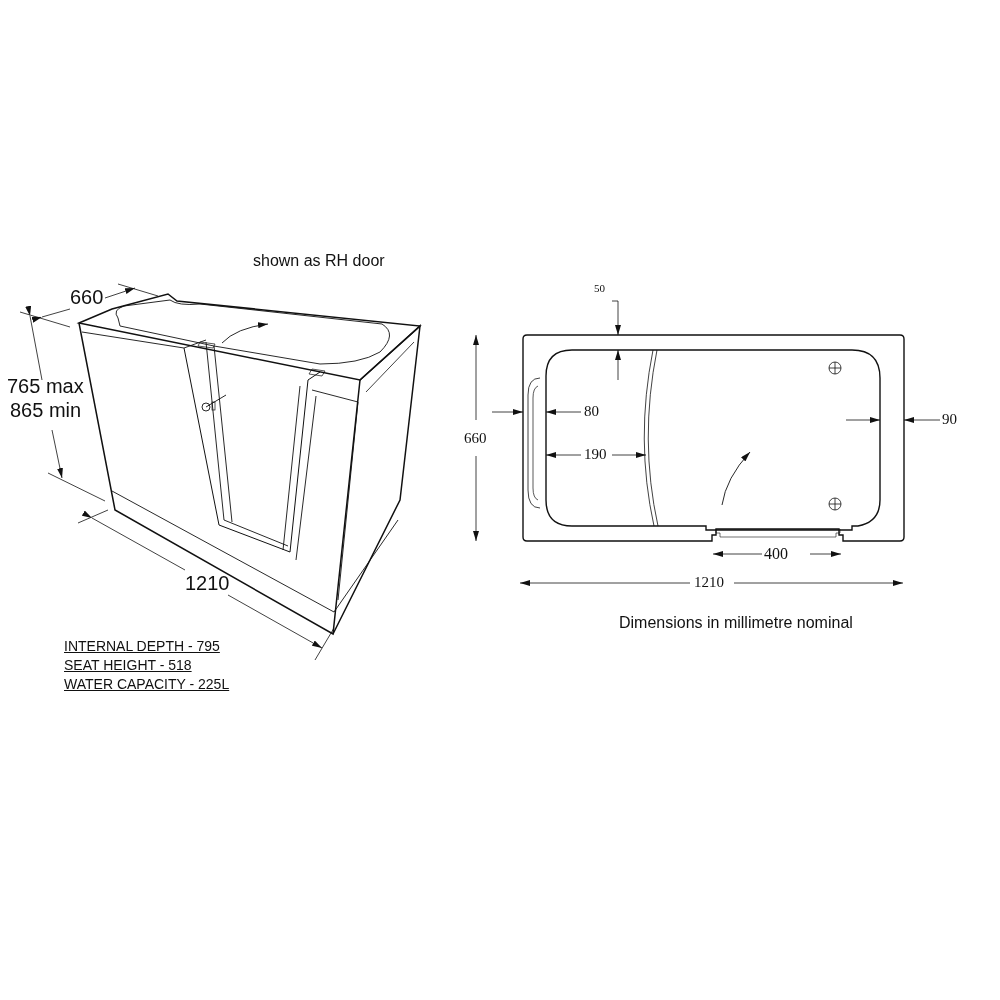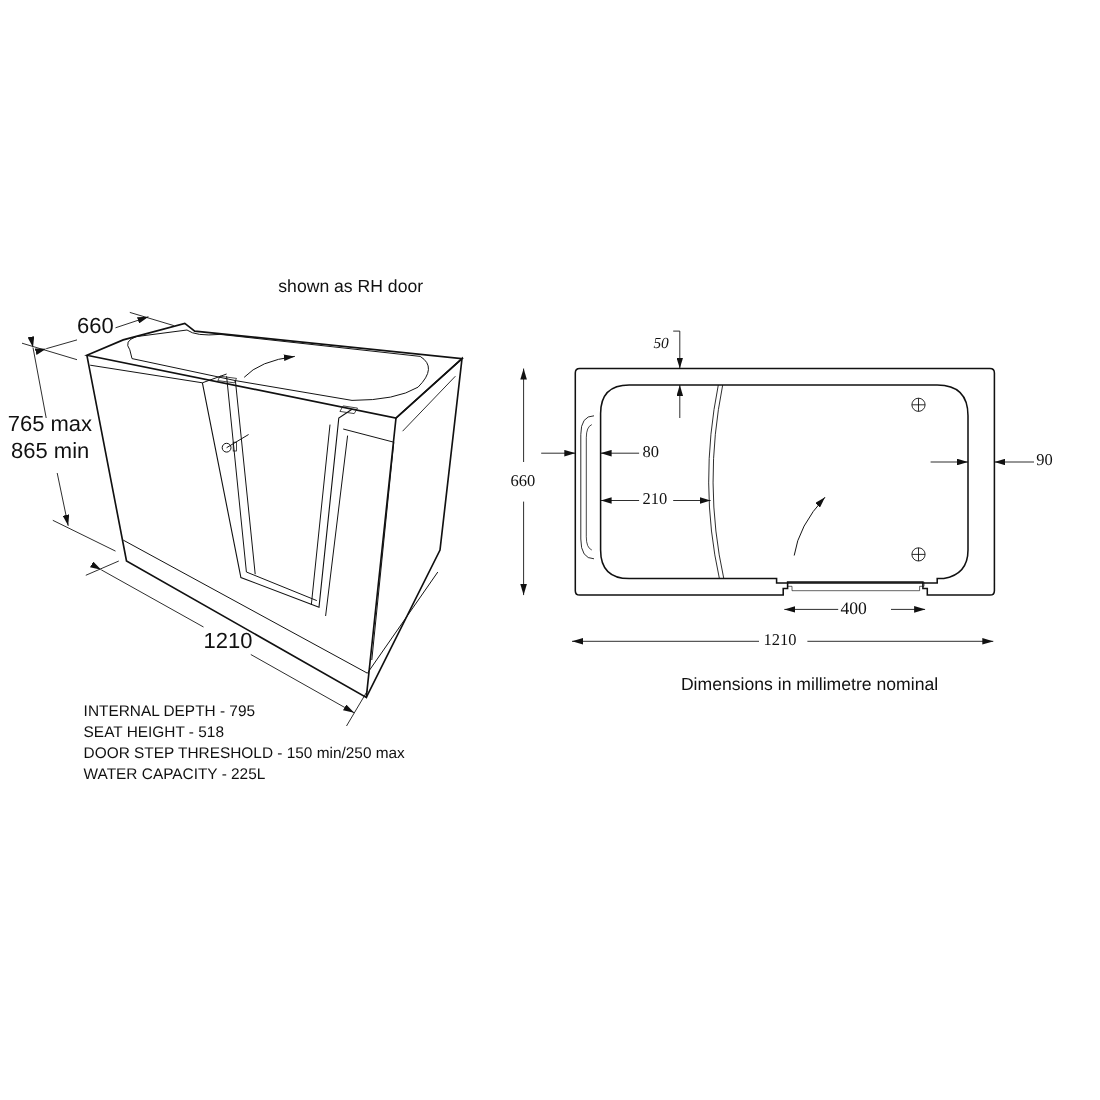--- a/index.html
+++ b/index.html
@@ -1,21 +1,21 @@
 <!DOCTYPE html>
 <html><head>
 <meta charset="utf-8">
 <style>
   html, body { margin:0; padding:0; background:#ffffff; }
   body { width:1000px; height:1000px; position:relative; overflow:hidden; font-family:"Liberation Sans", sans-serif; color:#111; }
   svg { position:absolute; left:0; top:0; }
   .lbl { position:absolute; white-space:nowrap; color:#111; }
   .sans { font-family:"Liberation Sans", sans-serif;text-align:right; }
   .serif { font-family:"Liberation Serif", serif; }
-  .specs { position:absolute; left:76px; top:637px; font-size:14px; line-height:19px; }
+  .specs { position:absolute; left:64px; top:637px; font-size:14px; line-height:19px;text-decoration:underline; }
   .specs div { white-space:nowrap; }
 </style>
 </head>
 <body>
 
 <svg width="1000" height="1000" viewBox="0 0 1000 1000">
   <defs>
     <marker id="ah" markerWidth="10" markerHeight="6" refX="10" refY="3" orient="auto" markerUnits="userSpaceOnUse">
       <path d="M0,0 L10,3 L0,6 Z" fill="#111"></path>
     </marker>
@@ -118,24 +118,23 @@
 
 <div class="lbl sans" style="left:253px; top:252px; font-size:16px;">shown as RH door</div>
 <div class="lbl sans" style="left:70px; top:286px; font-size:20px;">660</div>
 <div class="lbl sans" style="left:7px; top:375px; font-size:20px;">765 max</div>
 <div class="lbl sans" style="left:10px; top:399px; font-size:20px;">865 min</div>
 <div class="lbl sans" style="left:185px; top:572px; font-size:20px;">1210</div>
 
 <div class="specs">
   <div>INTERNAL DEPTH - 795</div>
   <div>SEAT HEIGHT - 518</div>
-  <div>DOOR STEP THRESHOLD - 150 min/250 max</div>
   <div>WATER CAPACITY - 225L</div>
 </div>
 
-<div class="lbl serif" style="left:594px; top:305px; font-size:14px;font-style:italic;">50</div>
+<div class="lbl serif" style="left:594px; top:282px; font-size:11px;">50</div>
 <div class="lbl serif" style="left:584px; top:403px; font-size:15px;">80</div>
-<div class="lbl serif" style="left:584px; top:446px; font-size:15px;">210</div>
+<div class="lbl serif" style="left:584px; top:446px; font-size:15px;">190</div>
 <div class="lbl serif" style="left:942px; top:411px; font-size:15px;text-align:right;">90</div>
 <div class="lbl serif" style="left:464px; top:430px; font-size:15px;">660</div>
 <div class="lbl serif" style="left:764px; top:545px; font-size:16px;">400</div>
 <div class="lbl serif" style="left:694px; top:574px; font-size:15px;">1210</div>
 <div class="lbl sans" style="left:619px; top:614px; font-size:16px;">Dimensions in millimetre nominal</div>
 
 </body></html>

